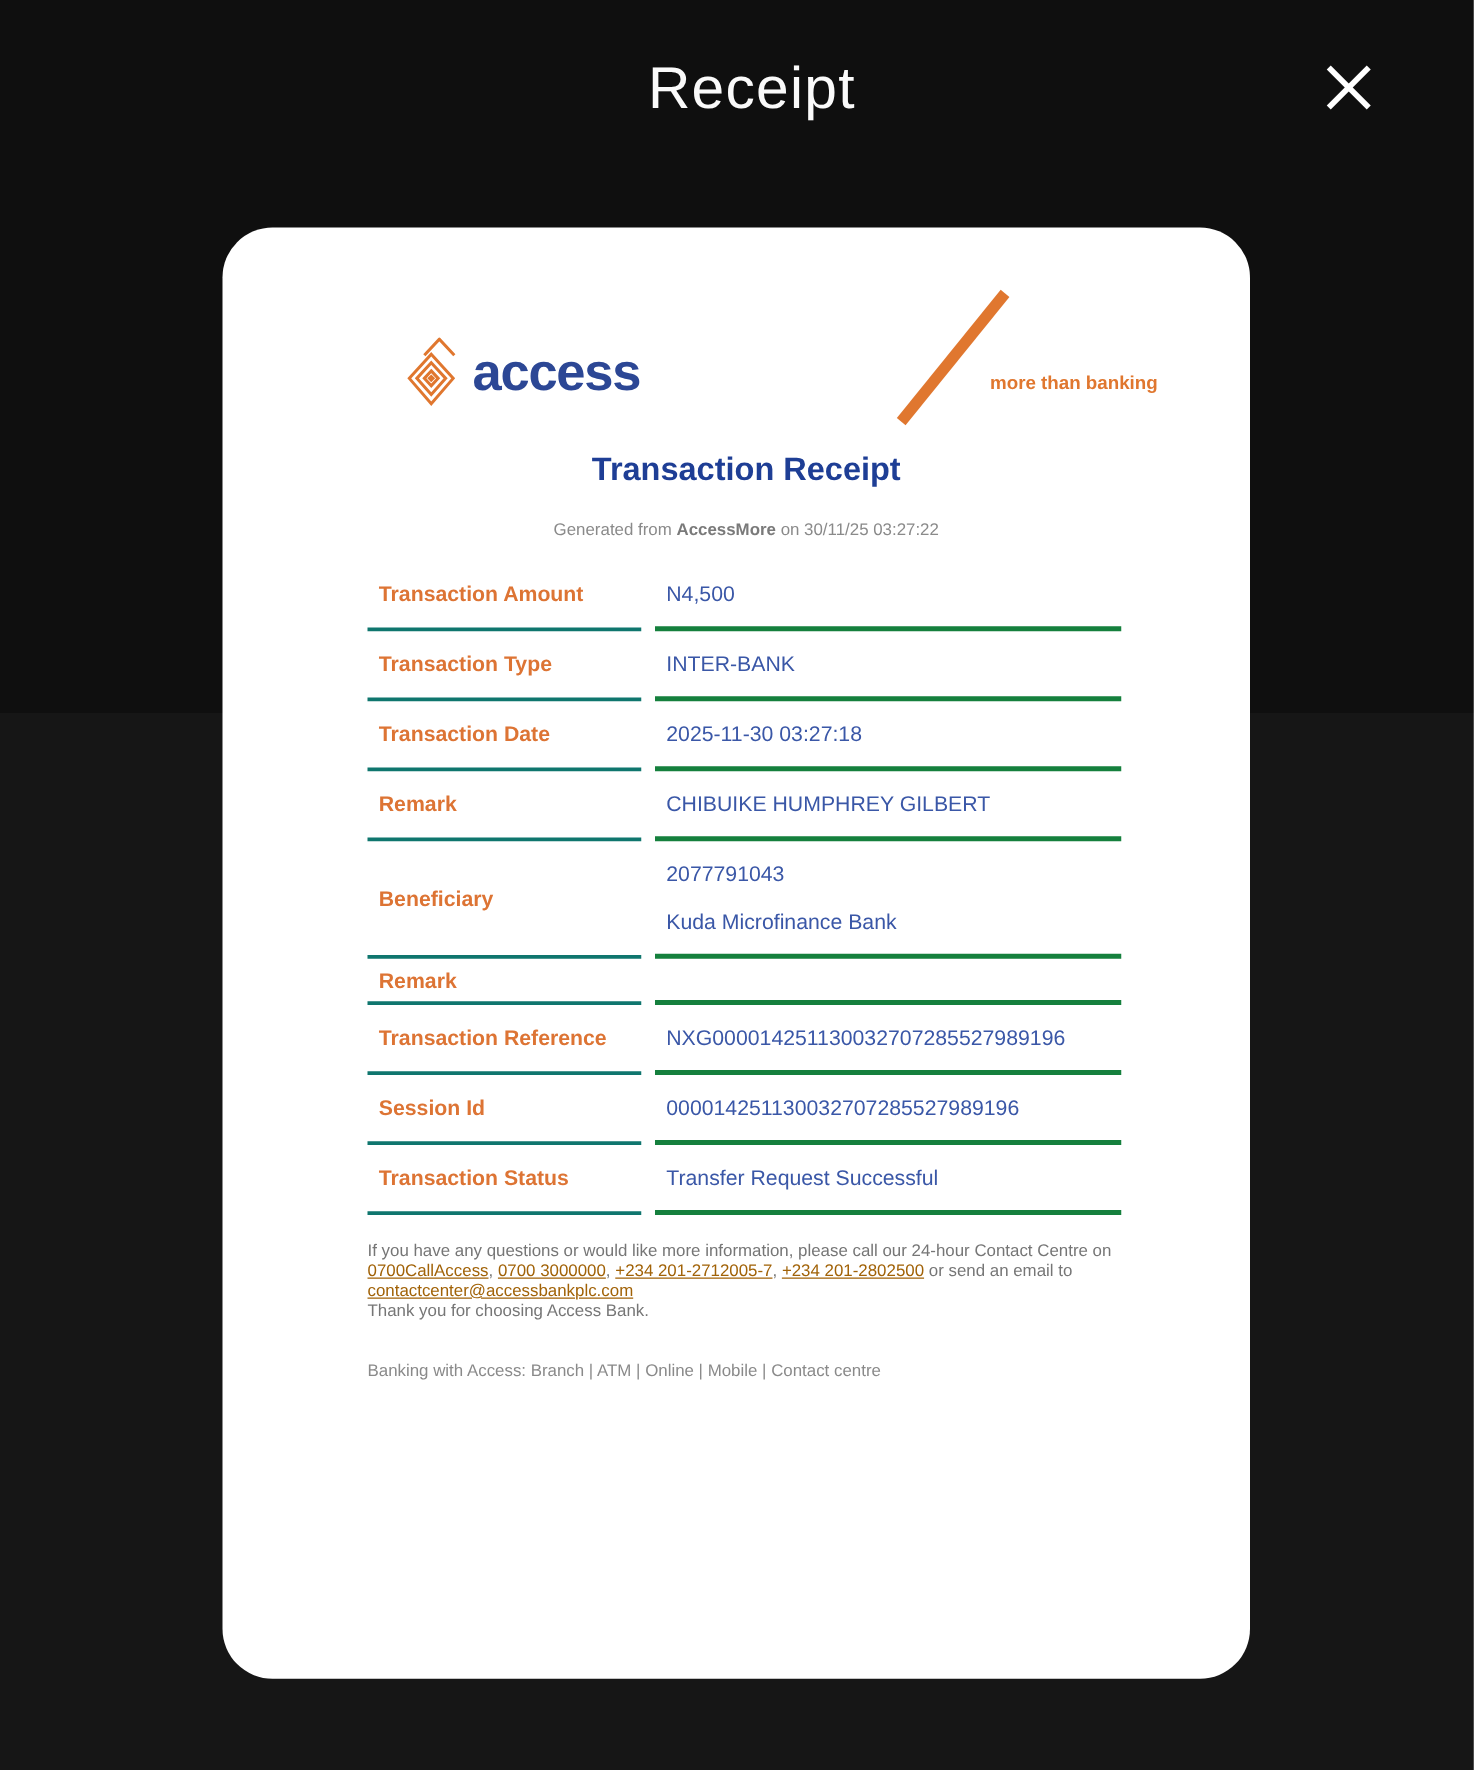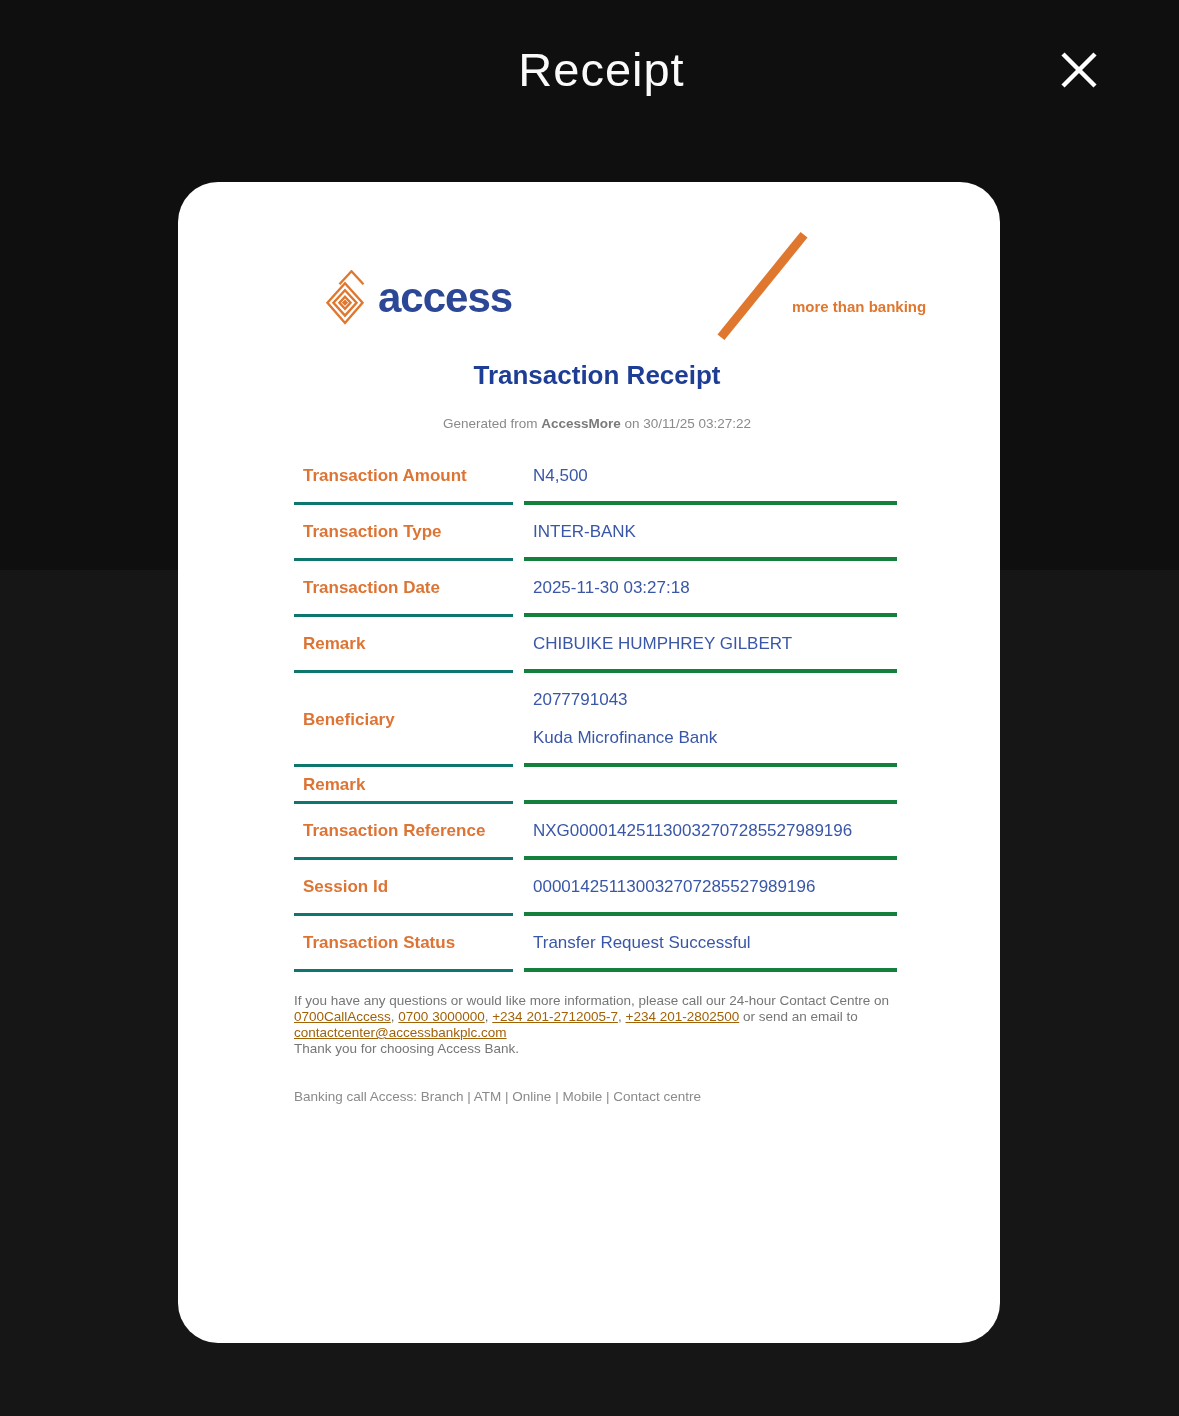--- a/index.html
+++ b/index.html
@@ -167,15 +167,15 @@
       <div class="cell-value">Transfer Request Successful</div>
     </div>
 
   </div>
 
   <div class="card-footer">
     <p><span>If you have any questions or would like more information, please call our 24-hour Contact Centre on</span> <a>0700CallAccess</a><span>,</span> <a>0700 3000000</a><span>,</span> <a>+234 201-2712005-7</a><span>,</span> <a>+234 201-2802500</a> <span>or send an email to</span> <a>contactcenter@accessbankplc.com</a></p>
     <div>Thank you for choosing Access Bank.</div>
   </div>
 
-  <div class="banking-line">Banking call Access: Branch | ATM | Online | Mobile | Contact centre</div>
+  <div class="banking-line">Banking with Access: Branch | ATM | Online | Mobile | Contact centre</div>
 
 </div>
 
 </body></html>

